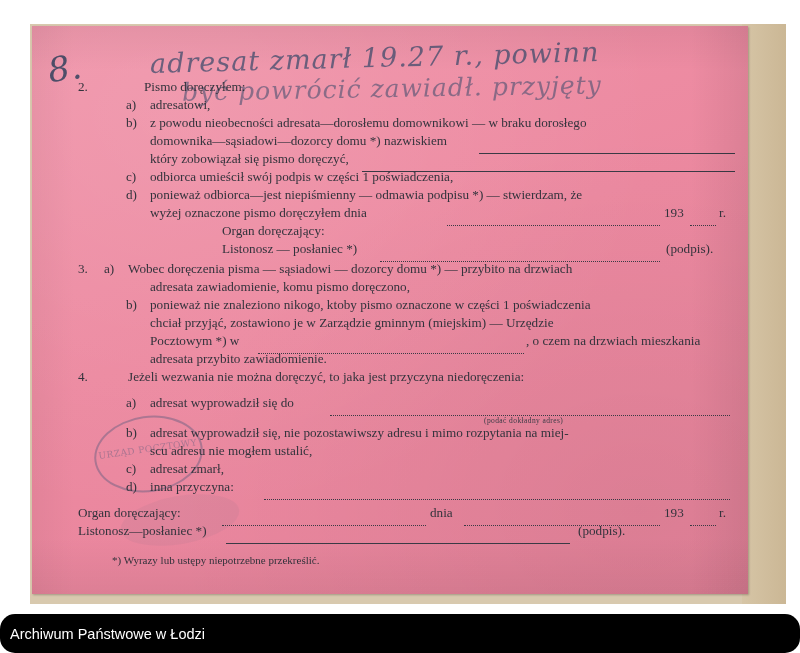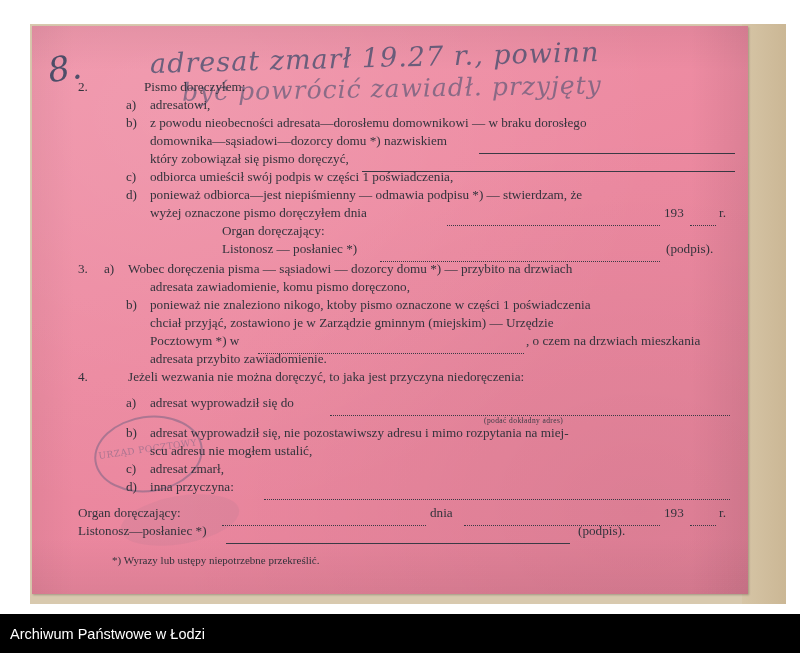--- a/index.html
+++ b/index.html
@@ -194,20 +194,21 @@
     width: 800px;
     height: 39px;
     background: #000000;
     color: #ffffff;
     font-family: "Liberation Sans", sans-serif;
     font-size: 14.5px;
     display: flex;
     align-items: center;
     padding-left: 10px;
     box-sizing: border-box;
+    border-radius: 15px;
   }
 </style>
 </head>
 <body>
 
 <div id="page">
 
   <div class="scan">
 
     <div class="paper-backing"></div>

